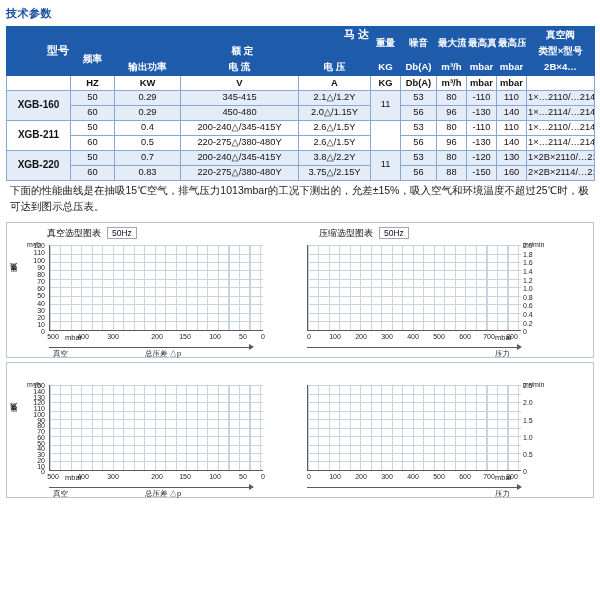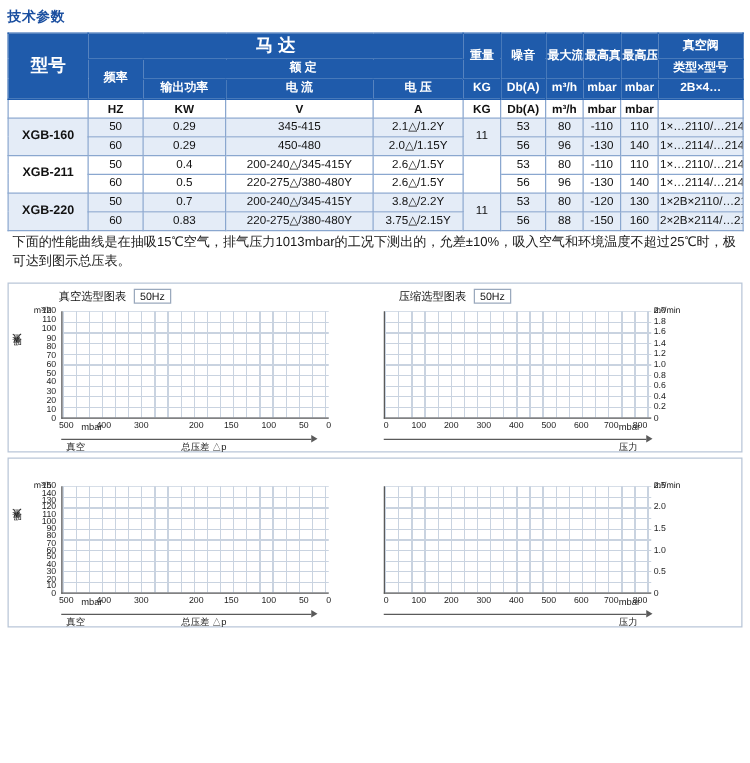--- a/index.html
+++ b/index.html
@@ -54,21 +54,21 @@
     overflow: hidden;
   }
   table.spec thead th {
     background: #1f5bab;
     color: #ffffff;
     font-weight: bold;
     font-size: 9.6px;
     border: 1px solid #1f5bab;
     height: 16px;
   }
-  table.spec thead th.big { font-size: 14px; }
+  table.spec thead th.big { font-size: 11px; text-align: right; }
   table.spec tbody tr.alt td { background: #e4ecf7; }
   table.spec tbody tr td { background: #ffffff; height: 15px; }
   table.spec tbody td.model { font-weight: bold; font-size: 10px; }
   table.spec tbody tr.unitrow td {
     background: #ffffff;
     font-weight: bold;
     font-size: 9.4px;
   }
 
   
@@ -300,21 +300,21 @@
         <td>3.75△/2.15Y</td>
         <td>56</td>
         <td>88</td>
         <td>-150</td>
         <td>160</td>
         <td>2×2B×2114/…2142</td>
       </tr>
     </tbody>
   </table>
 
-  <div class="note">下面的性能曲线是在抽吸15℃空气，排气压力1013mbar的工况下测出的，允差±10%，吸入空气和环境温度不超过25℃时，极可达到图示总压表。</div>
+  <div class="note">下面的性能曲线是在抽吸15℃空气，排气压力1013mbar的工况下测出的，允差±15%，吸入空气和环境温度不超过25℃时，极可达到图示总压表。</div>
 
   <div class="chart-block">
     <div class="cap-row">
       <span class="cap cap-left">
         <span>真空选型图表</span><span class="hz">50Hz</span>
       </span>
       <span class="cap cap-right">
         <span>压缩选型图表</span><span class="hz">50Hz</span>
       </span>
     </div>

